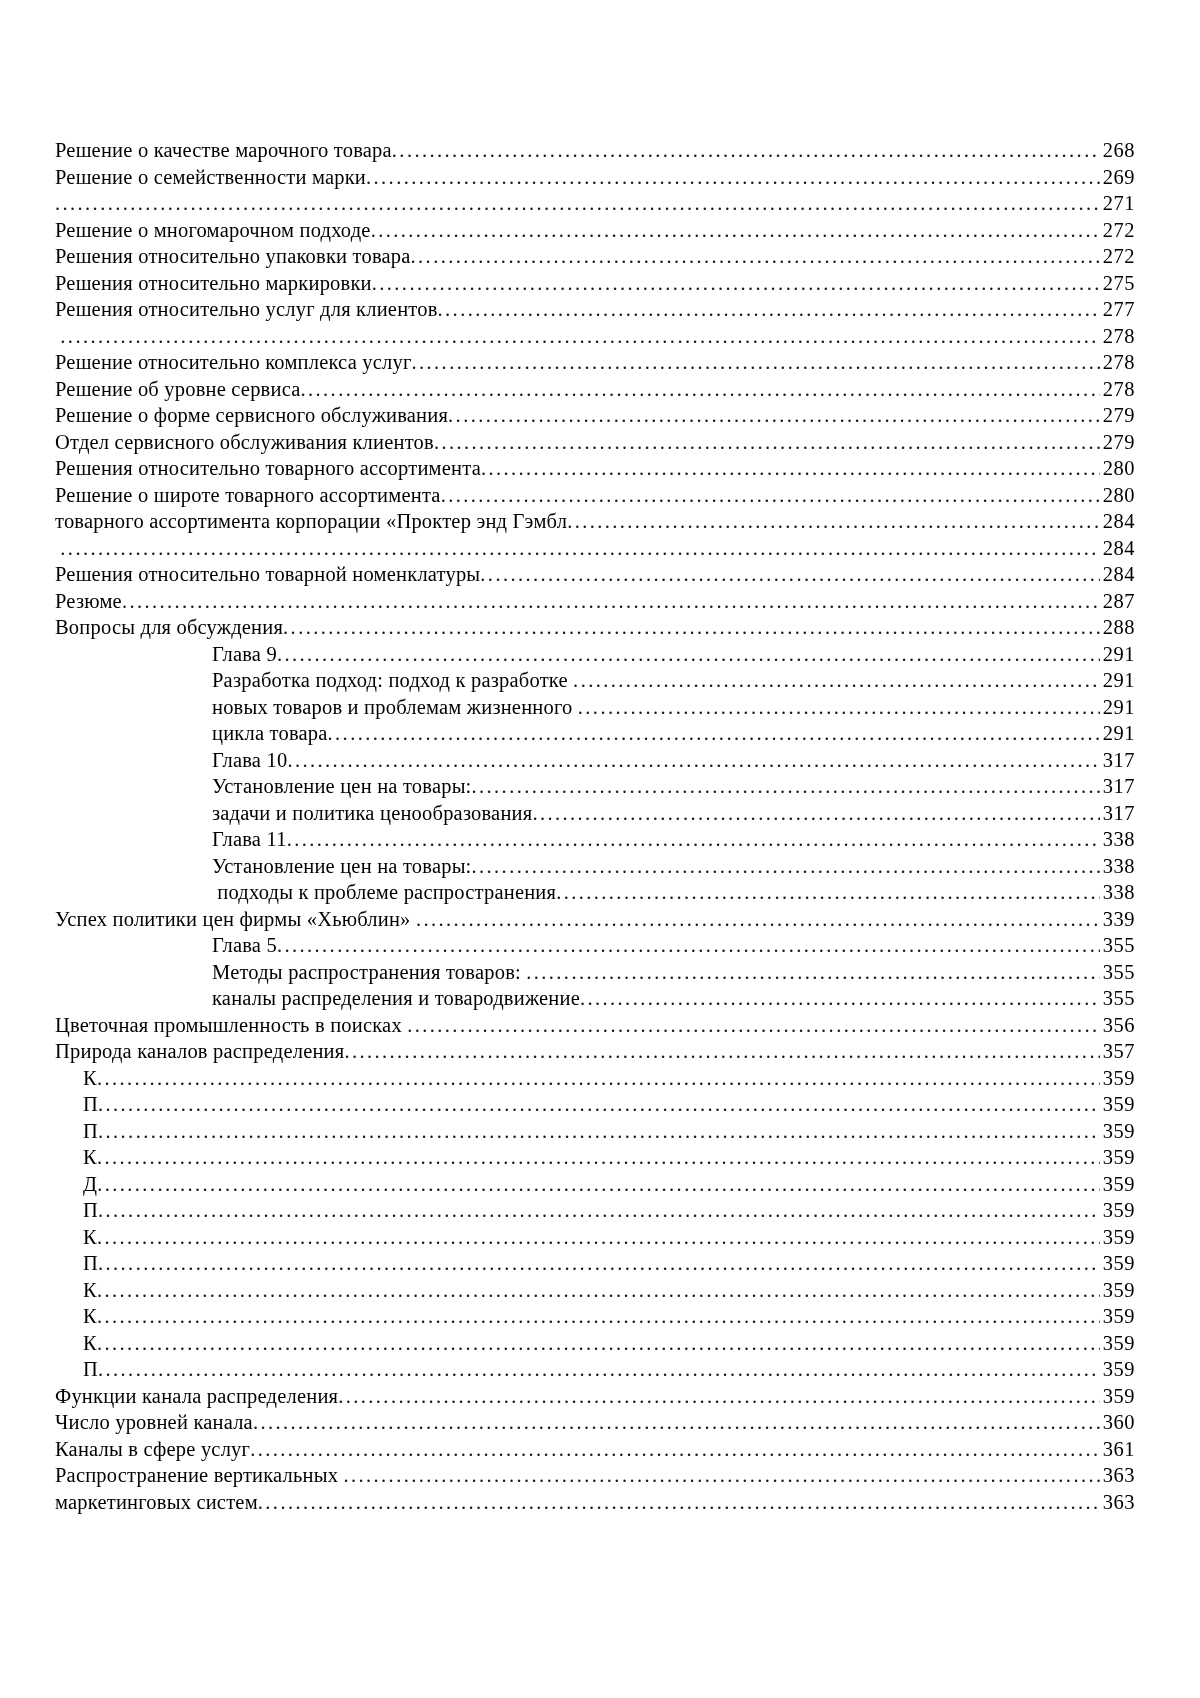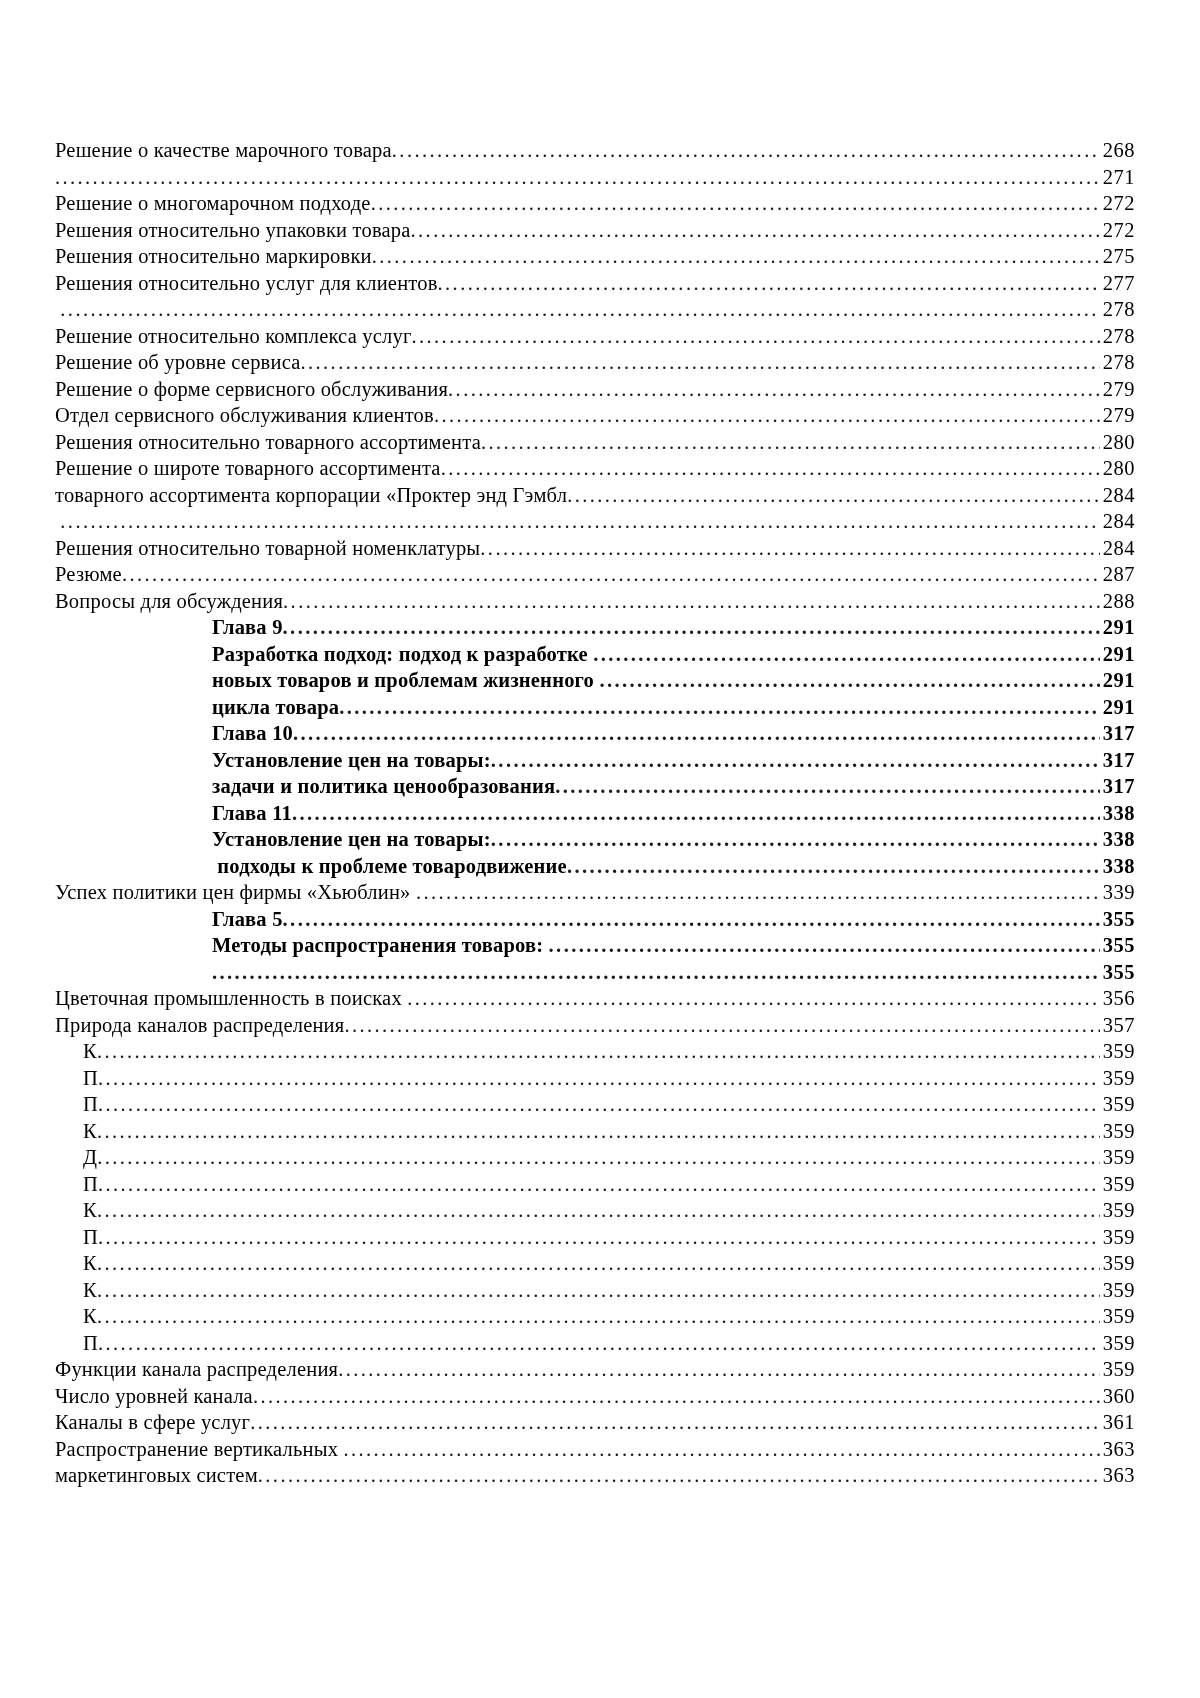--- a/index.html
+++ b/index.html
@@ -24,21 +24,21 @@
   }
   .toc-row {
     display: flex;
     align-items: baseline;
     line-height: 26.5px;
     height: 26.5px;
     font-size: 20.5px;
     overflow: hidden;
   }
   .toc-row.ind1 { padding-left: 28px; }
-  .toc-row.ind2 { padding-left: 157px; font-weight: bold; }
+  .toc-row.ind2 { padding-left: 157px; }
   .toc-title {
     flex: 0 0 auto;
     white-space: pre;
     letter-spacing: 0.2px;
   }
   .toc-dots {
     flex: 1 1 auto;
     overflow: hidden;
     white-space: nowrap;
     letter-spacing: 2.4px;
@@ -58,20 +58,25 @@
 <body>
 
 <div class="page">
   <div class="toc">
       <div class="toc-row ind0">
         <span class="toc-title">Решение о качестве марочного товара</span>
         <span class="toc-dots"></span>
         <span class="toc-page">268</span>
       </div>
       <div class="toc-row ind0">
+        <span class="toc-title">Решение о семейственности марки</span>
+        <span class="toc-dots"></span>
+        <span class="toc-page">269</span>
+      </div>
+      <div class="toc-row ind0">
         <span class="toc-dots"></span>
         <span class="toc-page">271</span>
       </div>
       <div class="toc-row ind0">
         <span class="toc-title">Решение о многомарочном подходе</span>
         <span class="toc-dots"></span>
         <span class="toc-page">272</span>
       </div>
       <div class="toc-row ind0">
         <span class="toc-title">Решения относительно упаковки товара</span>
@@ -187,40 +192,41 @@
         <span class="toc-title">Глава 11</span>
         <span class="toc-dots"></span>
         <span class="toc-page">338</span>
       </div>
       <div class="toc-row ind2">
         <span class="toc-title">Установление цен на товары:</span>
         <span class="toc-dots"></span>
         <span class="toc-page">338</span>
       </div>
       <div class="toc-row ind2">
-        <span class="toc-title"> подходы к проблеме товародвижение</span>
+        <span class="toc-title"> подходы к проблеме распространения</span>
         <span class="toc-dots"></span>
         <span class="toc-page">338</span>
       </div>
       <div class="toc-row ind0">
         <span class="toc-title">Успех политики цен фирмы «Хьюблин» </span>
         <span class="toc-dots"></span>
         <span class="toc-page">339</span>
       </div>
       <div class="toc-row ind2">
         <span class="toc-title">Глава 5</span>
         <span class="toc-dots"></span>
         <span class="toc-page">355</span>
       </div>
       <div class="toc-row ind2">
         <span class="toc-title">Методы распространения товаров: </span>
         <span class="toc-dots"></span>
         <span class="toc-page">355</span>
       </div>
       <div class="toc-row ind2">
+        <span class="toc-title">каналы распределения и товародвижение</span>
         <span class="toc-dots"></span>
         <span class="toc-page">355</span>
       </div>
       <div class="toc-row ind0">
         <span class="toc-title">Цветочная промышленность в поисках </span>
         <span class="toc-dots"></span>
         <span class="toc-page">356</span>
       </div>
       <div class="toc-row ind0">
         <span class="toc-title">Природа каналов распределения</span>

